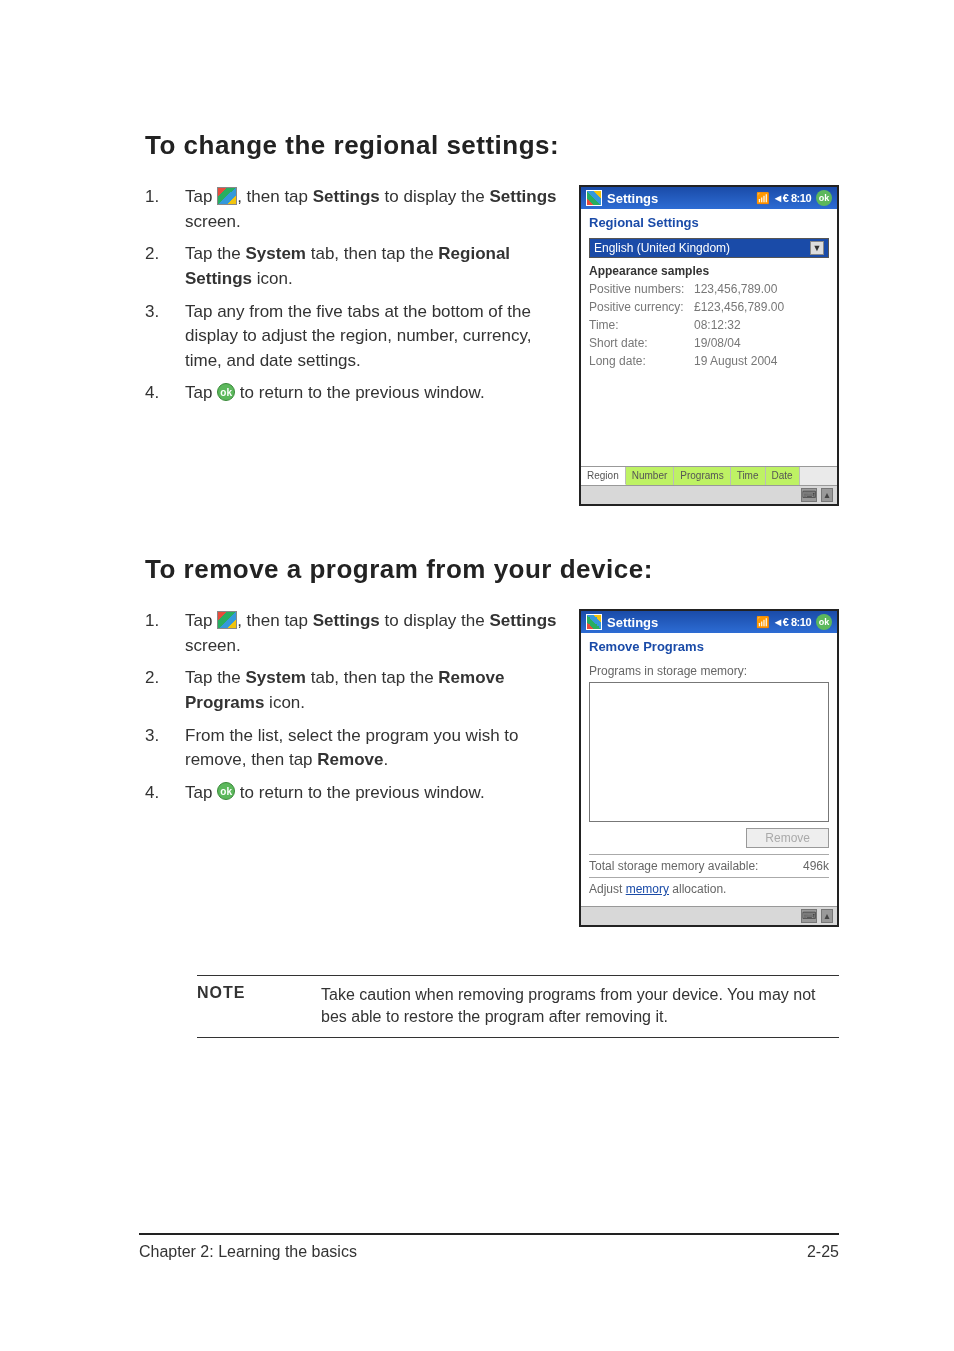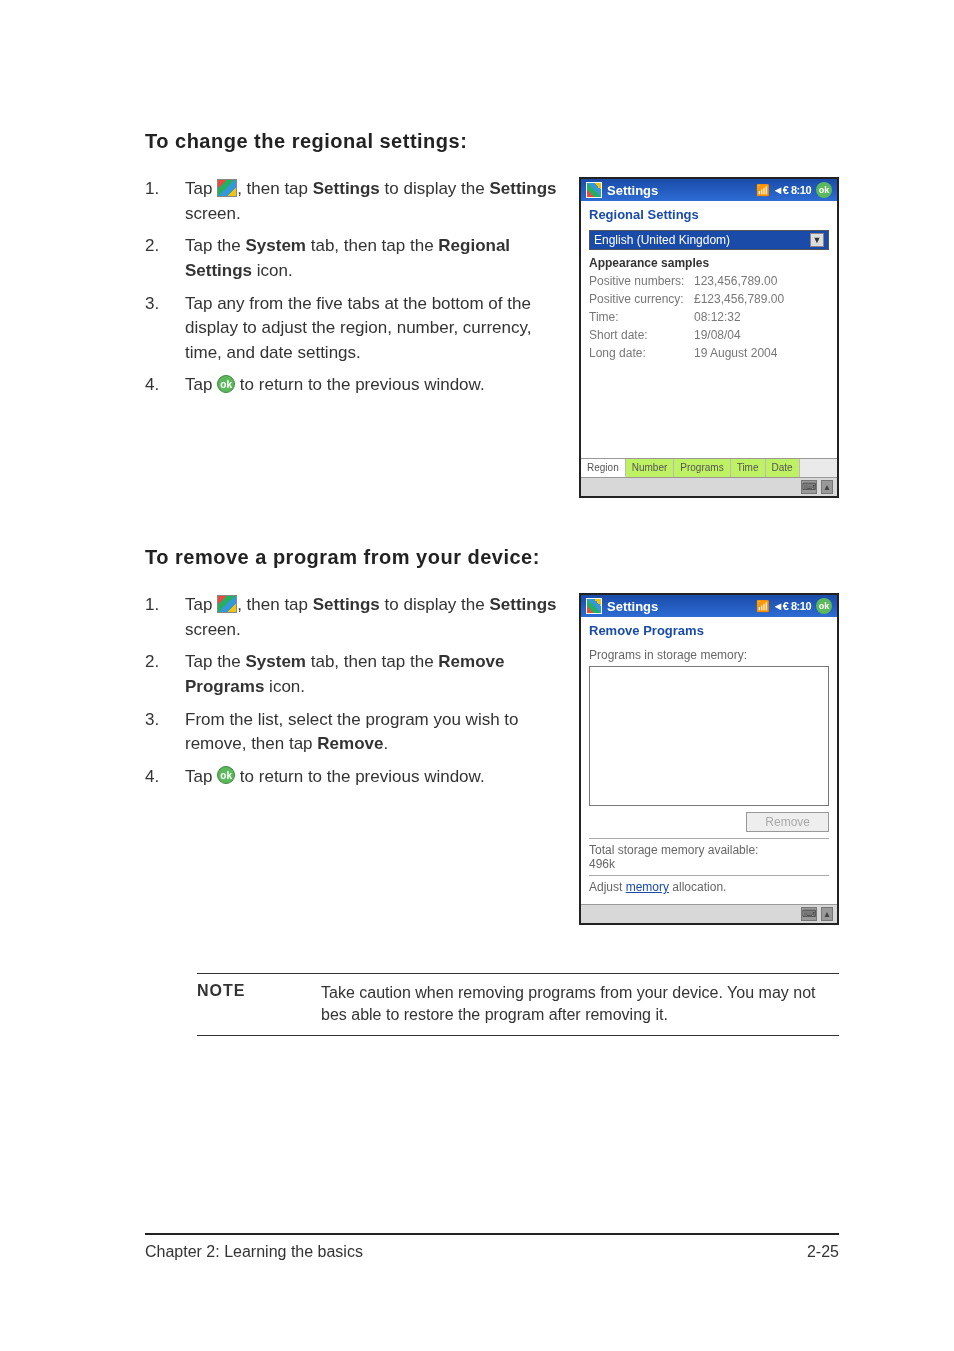--- a/index.html
+++ b/index.html
@@ -6,21 +6,21 @@
     body {
       width: 954px;
       height: 1351px;
       background: #fff;
       font-family: Verdana, Arial, sans-serif;
       color: #333;
       position: relative;
       padding: 130px 115px 0 145px;
     }
     h2 {
-      font-size: 20px;
+      font-size: 26px;
       font-weight: bold;
       color: #222;
       margin-bottom: 24px;
       letter-spacing: 0.5px;
     }
     .content-block {
       display: flex;
       gap: 19px;
       margin-bottom: 48px;
       align-items: flex-start;
@@ -204,21 +204,20 @@
       border: 1px solid #999;
       background: #eee;
       color: #aaa;
       font-size: 12px;
       padding: 2px 18px;
     }
     .mem-row {
       display:flex; justify-content:space-between;
       font-size:12px; color:#666; padding: 4px 0;
       border-bottom: 1px solid #aaa;
-      flex-direction: column;
     }
     .adjust-row { font-size:12px; color:#666; padding: 4px 0; }
     .adjust-row .link { color: #1a4ba8; text-decoration: underline; }
 
     
     .note-box {
       margin-left: 52px;
       margin-top: 24px;
       border-top: 1.5px solid #333;
       border-bottom: 1.5px solid #333;
@@ -228,21 +227,21 @@
       font-size: 16px;
       color: #333;
     }
     .note-box .nlabel { font-weight: bold; letter-spacing: 1px; width: 96px; }
     .note-box .ntext { flex: 1; line-height: 1.4; }
 
     
     .page-footer {
       position: absolute;
       bottom: 90px;
-      left: 145px;
+      left: 139px;
       right: 115px;
       border-top: 2.5px solid #222;
       padding-top: 8px;
       display: flex;
       justify-content: space-between;
       font-size: 16px;
       color: #333;
     }
   </style>
 </head>

